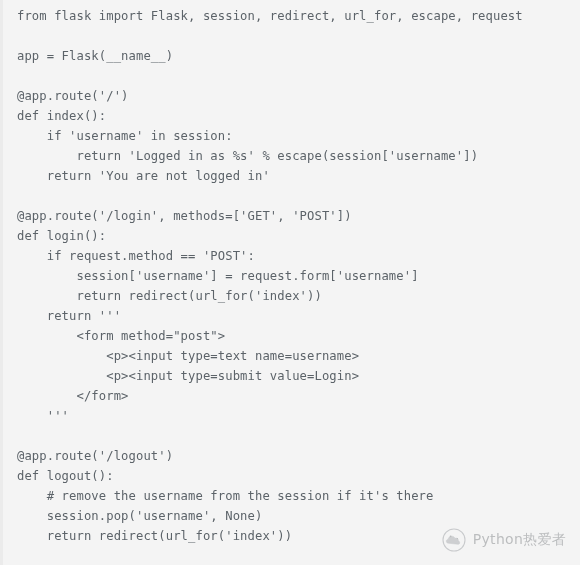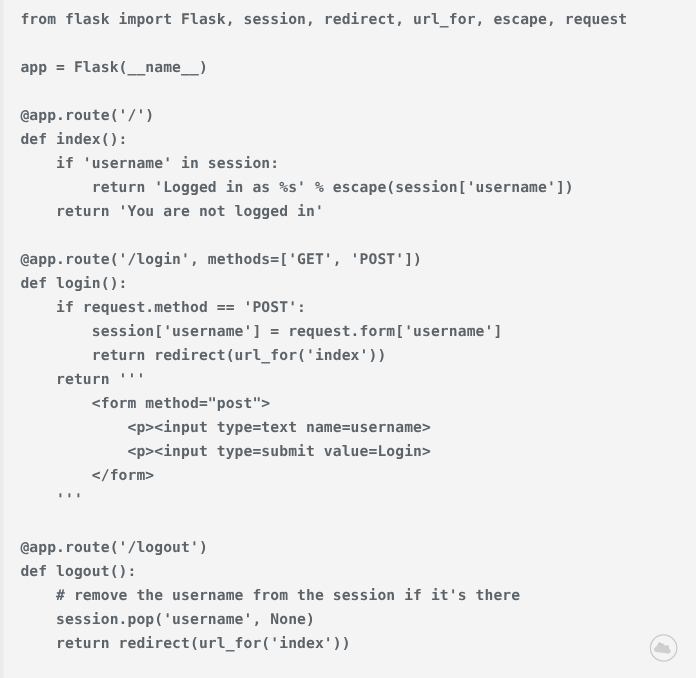--- a/index.html
+++ b/index.html
@@ -16,21 +16,20 @@
   }
 
   #code-snippet {
     position: relative;
     box-sizing: border-box;
     width: 580px;
     height: 565px;
     background: #f4f4f4;
     border-left: 3px solid #ebebeb;
     padding: 6px 0 0 0;
-    font-weight: bold;
   }
 
   .code-block {
     margin: 0;
     padding: 0;
     font-family: "DejaVu Sans Mono", "Liberation Mono", monospace;
     font-size: 12.2px;
     line-height: 20px;
     color: #5c6369;
     white-space: pre;
@@ -84,15 +83,16 @@
 
   <div id="watermark">
     <span class="wm-mark">
       <svg viewBox="0 0 26 26" width="26" height="26" aria-hidden="true">
         <circle cx="13" cy="13" r="11" fill="none" stroke="#8d9196" stroke-width="1.1"></circle>
         <path d="M7.5 16.2c-1.3 0-2.2-0.9-2.2-2 0-1 0.8-1.9 1.9-2 0.2-1.7 1.7-3 3.5-3 1.5 0 2.8 0.9 3.3 2.2 0.3-0.2 0.7-0.3 1.1-0.3 1.2 0 2.2 1 2.2 2.2 0 0.2 0 0.3-0.1 0.5 0.9 0.2 1.5 1 1.5 1.9 0 0.9-0.7 1.6-1.6 1.6z" fill="#9a9ea2" stroke="#8d9196" stroke-width="0.5"></path>
         <circle cx="9.6" cy="9.3" r="0.9" fill="#6e7276"></circle>
         <circle cx="16.4" cy="11.6" r="0.7" fill="#6e7276"></circle>
       </svg>
     </span>
+    <span class="wm-text">Python热爱者</span>
   </div>
 
 </div>
 
 </body></html>

